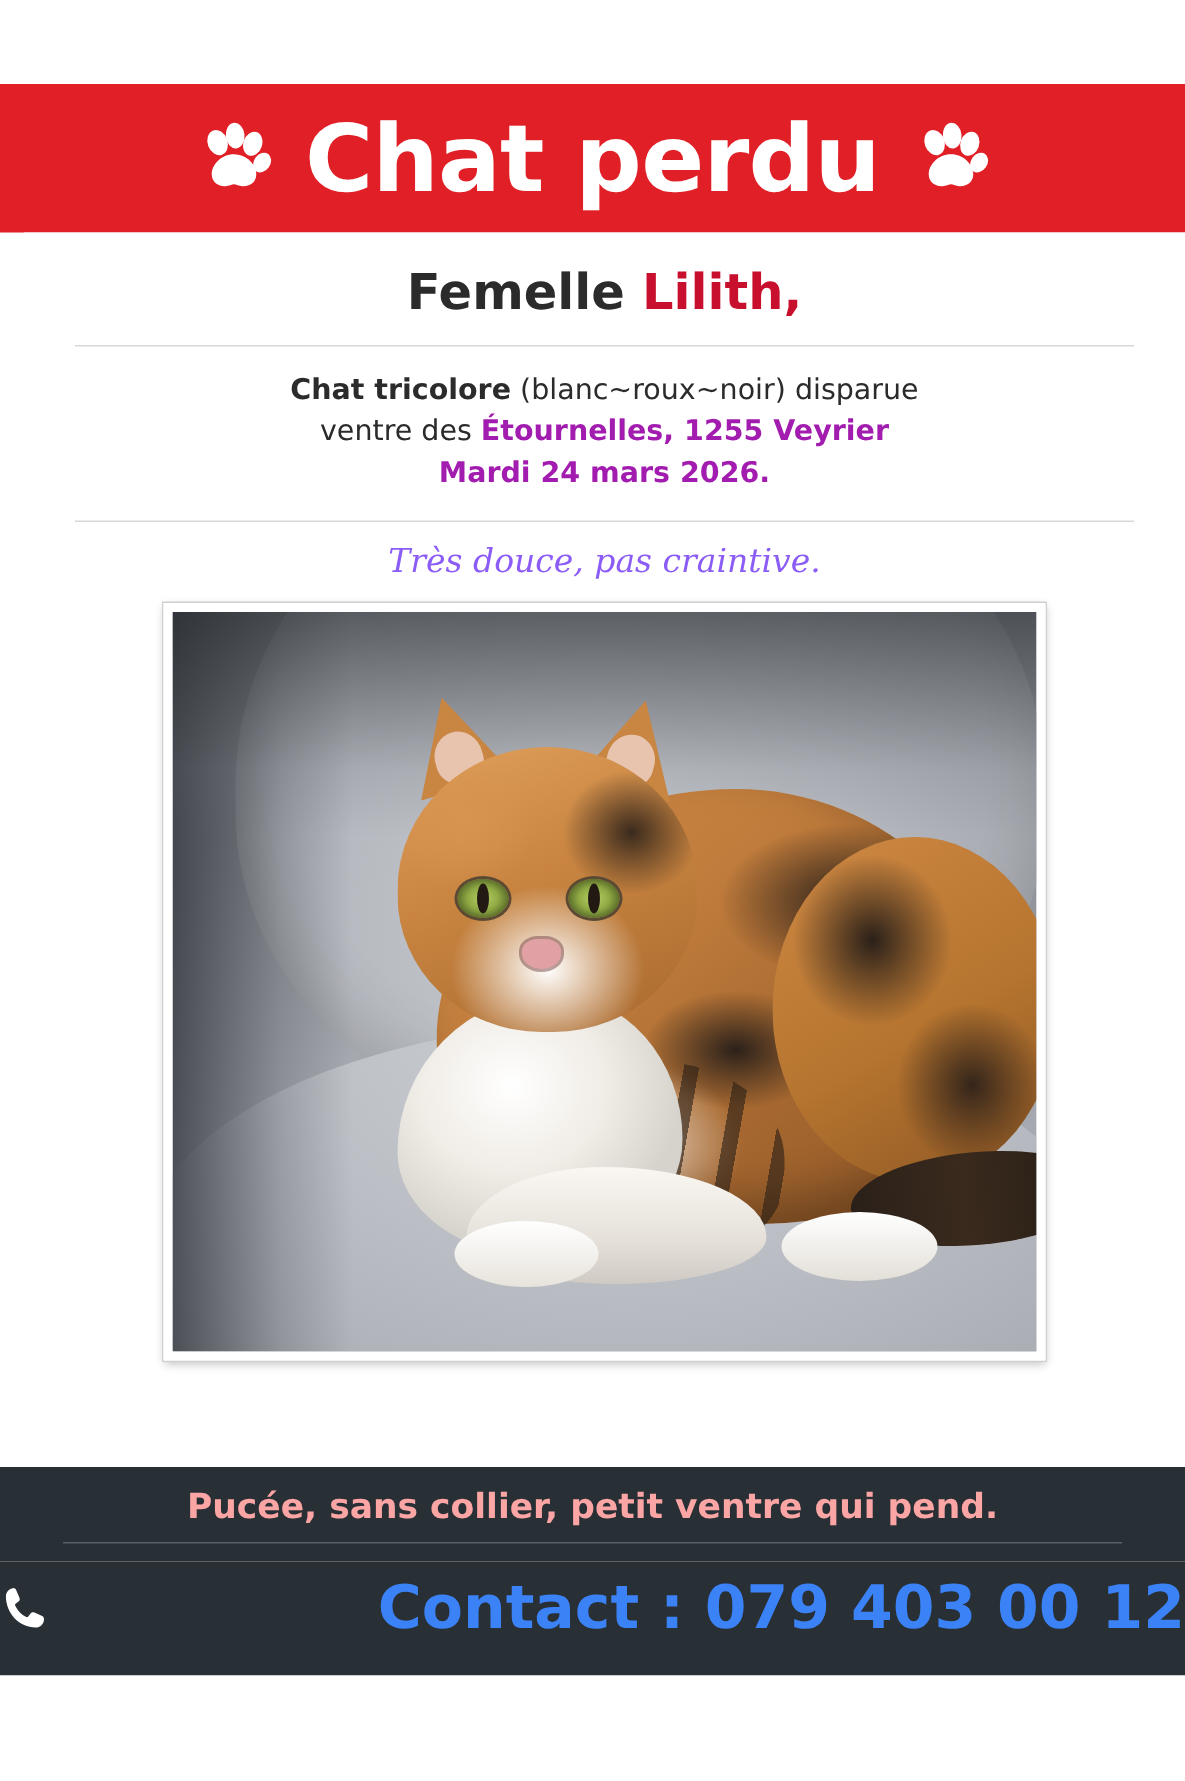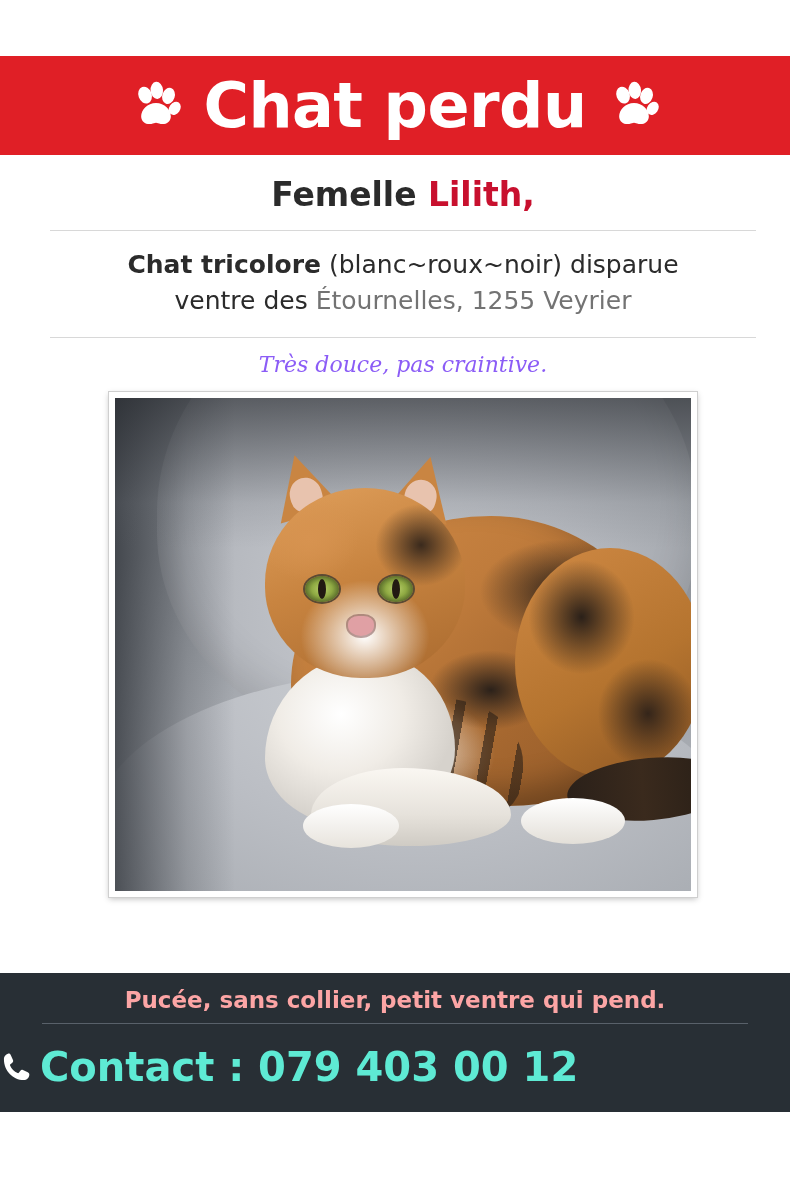--- a/index.html
+++ b/index.html
@@ -84,30 +84,30 @@
     height: 1px;
     background: #d8d8d8;
     margin: 16px 0 0 0;
     flex: 0 0 auto;
   }
 
   .desc {
     margin-top: 16px;
     text-align: center;
     color: #2b2b2b;
-    font-size: 25px;
+    font-size: 19px;
     line-height: 1.44;
     max-width: 700px;
   }
   .desc .strong {
     font-weight: bold;
   }
   .desc .accent {
-    color: #737373;
-    font-weight: normal;
+    color: #a21caf;
+    font-weight: bold;
     text-align: center;
   }
   .desc .light {
     font-weight: normal;
   }
 
   .rule2 {
     width: 706px;
     height: 1px;
     background: #d8d8d8;
@@ -327,28 +327,28 @@
   }
   .note-divider {
     width: 706px;
     height: 1px;
     background: #59616a;
     margin: 10px auto 0 auto;
   }
   .contact-bar {
     width: 100%;
     background: #282f35;
-    color: #5eead4;
+    color: #3b82f6;
     text-align: center;
     padding: 8px 0 22px 0;
     box-sizing: border-box;
     display: flex;
     align-items: center;
-    justify-content: flex-start;
-    gap: 6px;
+    justify-content: space-between;
+    gap: 18px;
   }
   .contact-text {
     font-size: 40px;
     font-weight: bold;
     white-space: nowrap;
   }
   .phone-icon {
     width: 34px;
     height: 34px;
     display: block;
@@ -397,20 +397,23 @@
 
     <div class="rule"></div>
 
     <div class="desc">
       <div>
         <span class="strong">Chat tricolore</span><span class="light"> (blanc~roux~noir) disparue</span>
       </div>
       <div>
         <span class="light">ventre des </span><span class="accent">Étournelles, 1255 Veyrier</span>
       </div>
+      <div>
+        <span class="accent">Mardi 24 mars 2026.</span>
+      </div>
     </div>
 
     <div class="rule rule2"></div>
 
     <div class="tagline">Très douce, pas craintive.</div>
 
     <div class="photo-frame">
       <div class="photo">
         <div class="chair-back"></div>
         <div class="chair-ellipse"></div>

